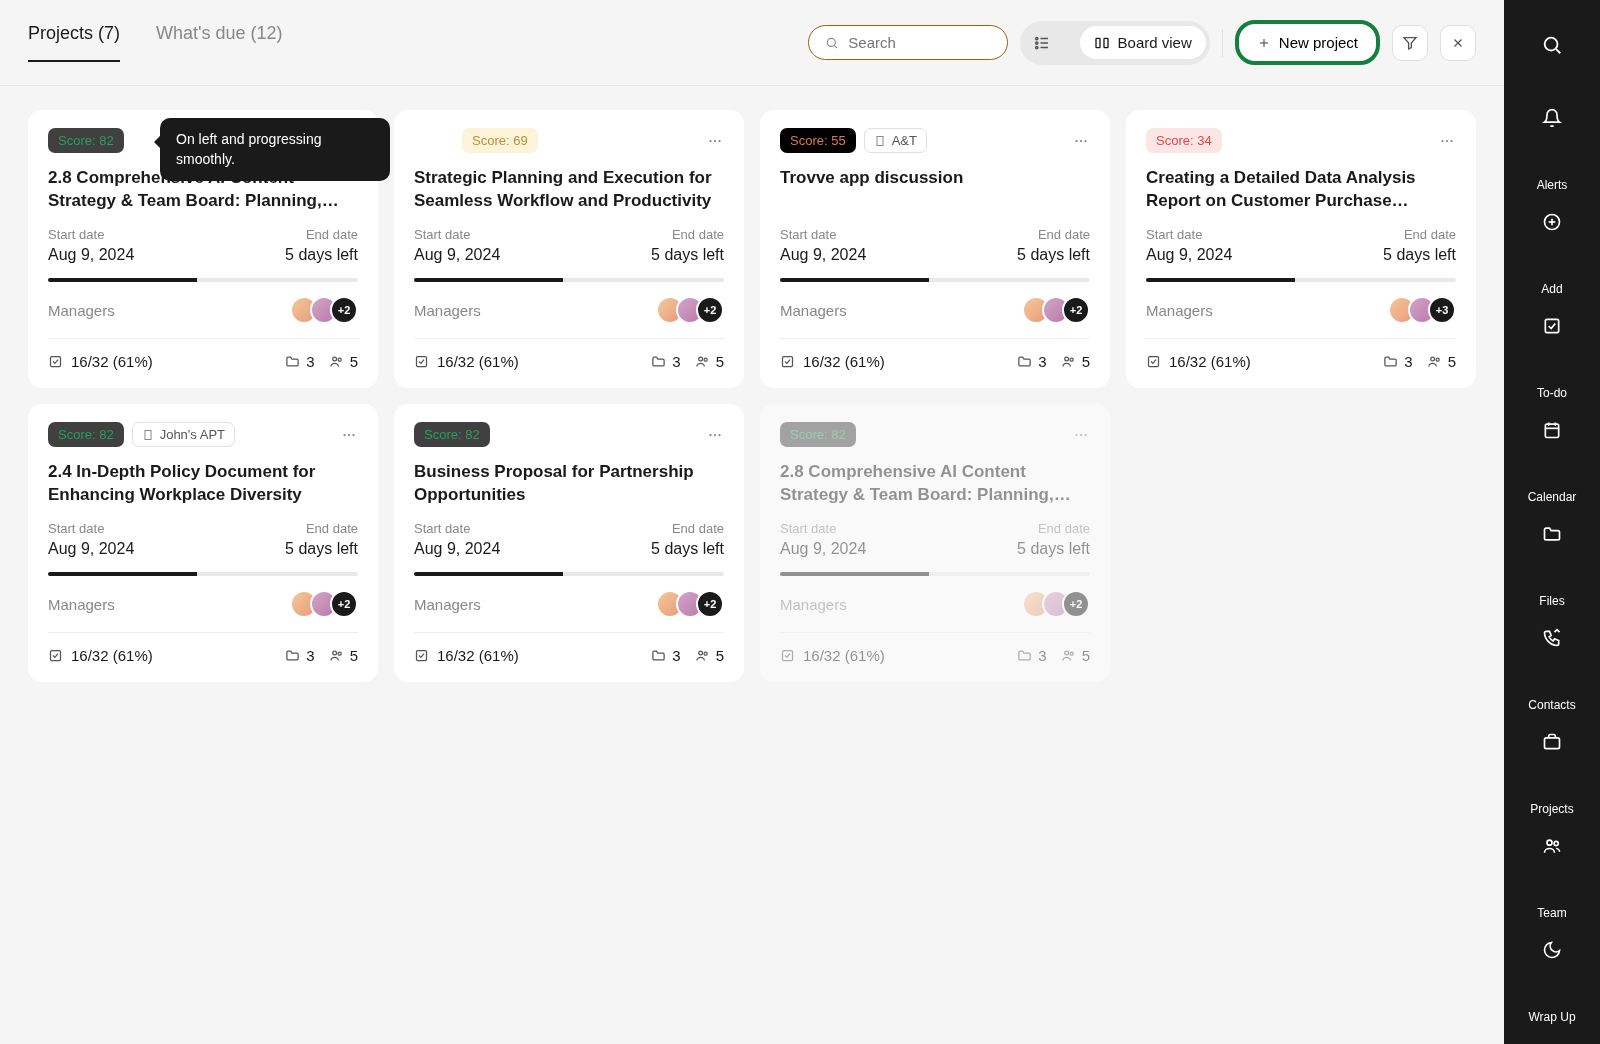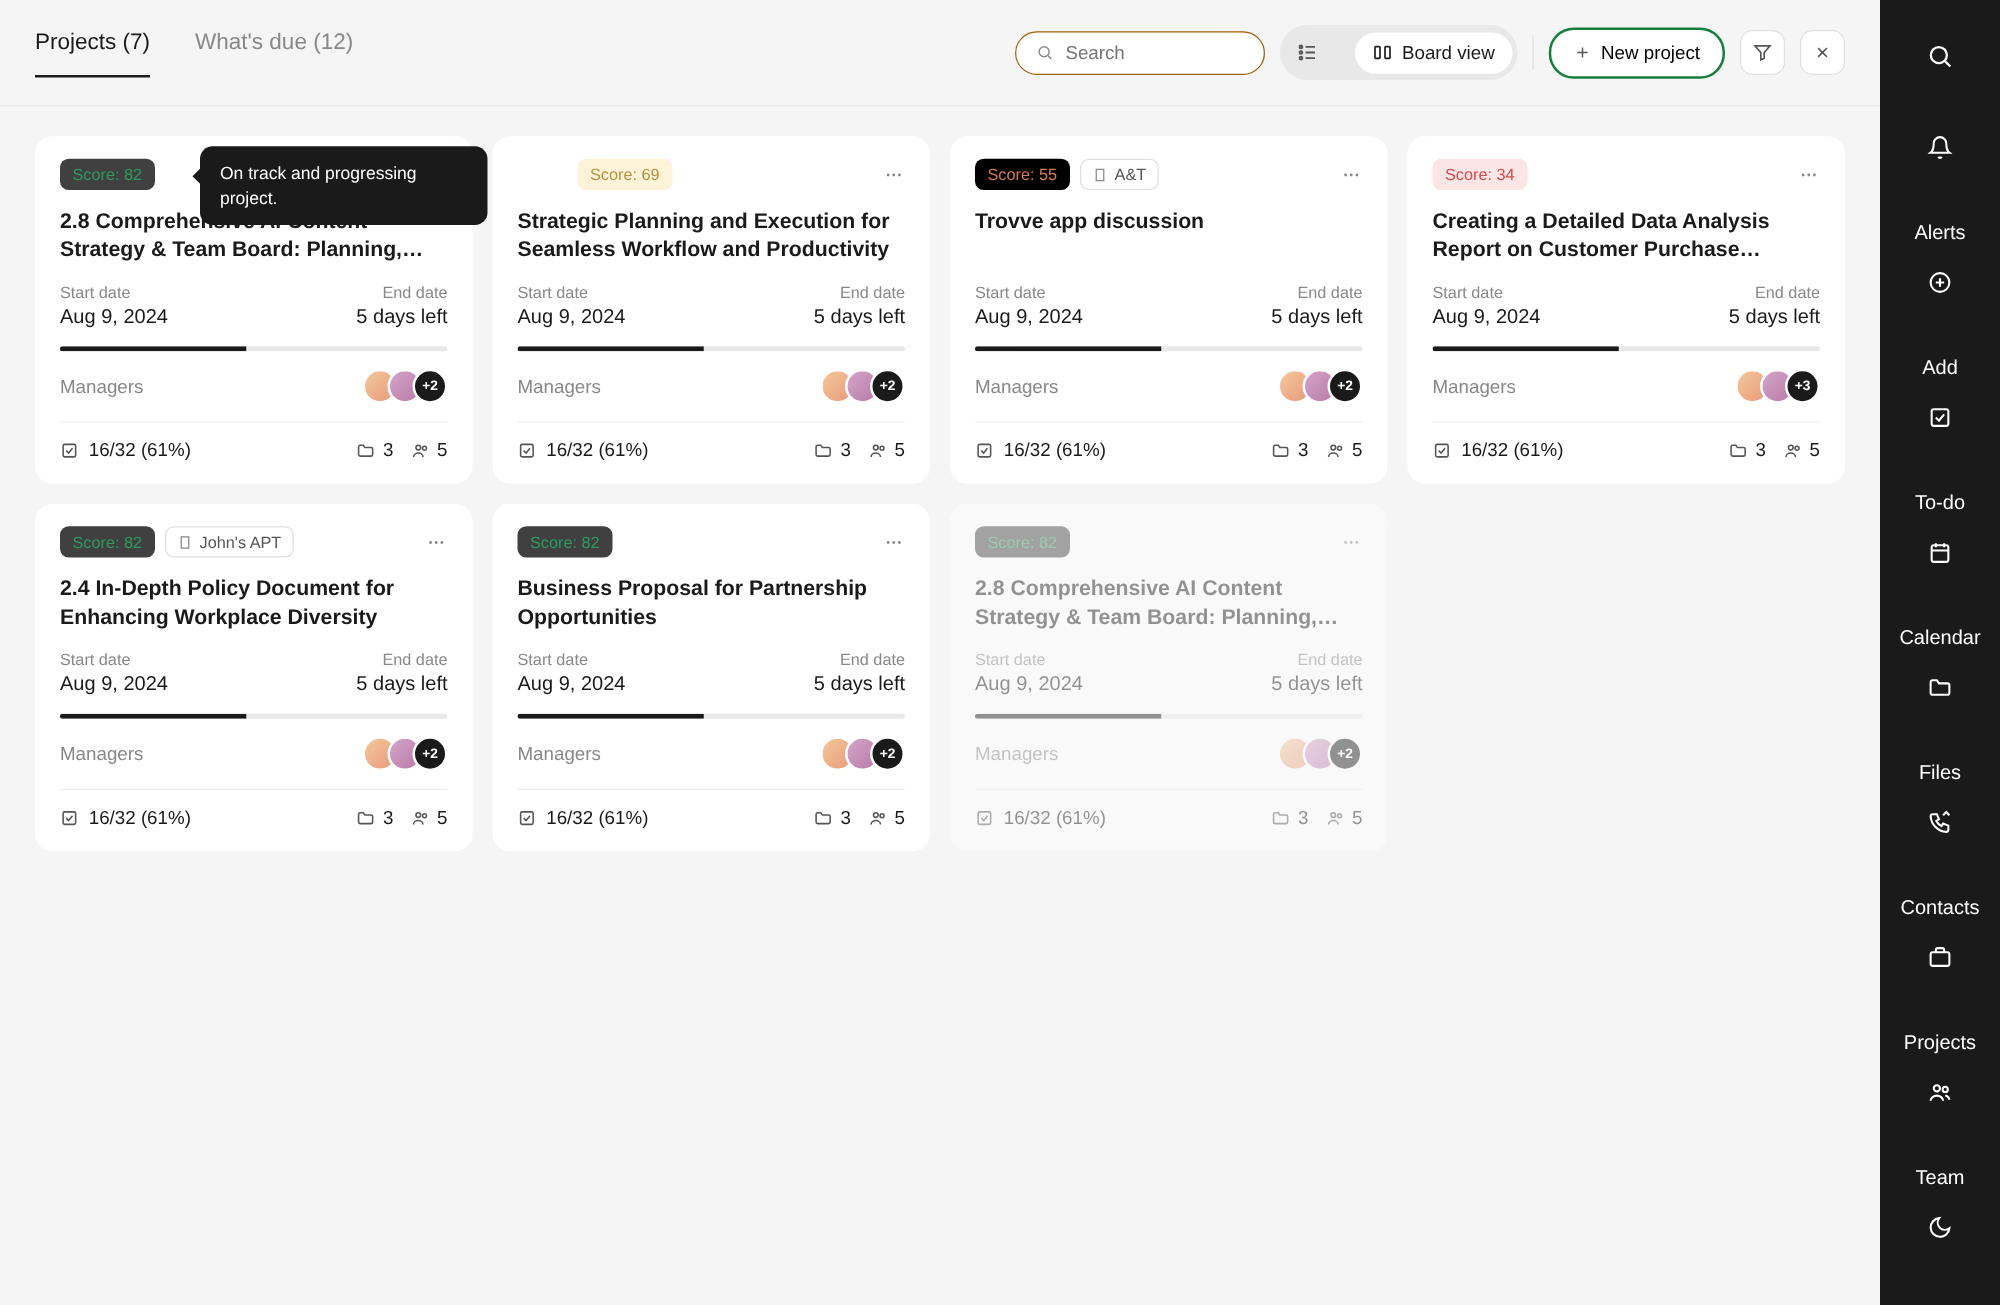--- a/index.html
+++ b/index.html
@@ -15,21 +15,21 @@
     
     .topbar-right { margin-left: auto; display: flex; align-items: center; gap: 12px; }
     .search-box { display: flex; align-items: center; background: #fff; border: 1px solid #a16207; border-radius: 20px; padding: 8px 16px; width: 200px; gap: 10px; }
     .search-box input { border: none; outline: none; font-size: 15px; width: 100%; background: transparent; }
     
     .view-toggle { display: flex; align-items: center; background: #e8e8e8; border-radius: 24px; padding: 4px; gap: 20px; }
     .view-btn { display: flex; align-items: center; gap: 8px; padding: 8px 14px; border-radius: 20px; cursor: pointer; font-size: 15px; }
     .view-btn.active { background: #fff; }
     .view-icon-btn { width: 36px; height: 36px; display: flex; align-items: center; justify-content: center; border-radius: 50%; cursor: pointer; }
     
-    .new-project-btn { display: flex; align-items: center; gap: 8px; background: #fff; border: 2px solid #15803d; border-radius: 20px; padding: 10px 18px; font-size: 15px; cursor: pointer; }
+    .new-project-btn { display: flex; align-items: center; gap: 8px; background: #fff; border: 4px solid #15803d; border-radius: 20px; padding: 10px 18px; font-size: 15px; cursor: pointer; }
     .icon-btn { width: 36px; height: 36px; display: flex; align-items: center; justify-content: center; background: #fff; border: 1px solid #e0e0e0; border-radius: 10px; cursor: pointer; }
     .divider-v { width: 1px; height: 28px; background: #e0e0e0; }
     
     .board { padding: 24px 28px; display: grid; grid-template-columns: repeat(4, 1fr); gap: 16px; overflow-y: auto; }
     
     .card { background: #fff; border-radius: 14px; padding: 18px 20px; display: flex; flex-direction: column; gap: 14px; position: relative; }
     .card.faded { opacity: 0.45; }
     
     .card-head { display: flex; align-items: center; gap: 8px; }
     .score-badge { font-size: 13px; font-weight: 500; padding: 5px 10px; border-radius: 7px; }
@@ -61,21 +61,21 @@
     .stats-row { display: flex; align-items: center; justify-content: space-between; }
     .stat-left { display: flex; align-items: center; gap: 8px; font-size: 15px; }
     .stat-right { display: flex; align-items: center; gap: 14px; font-size: 15px; }
     .stat-icon-group { display: flex; align-items: center; gap: 6px; }
     
     .tooltip { position: absolute; top: 8px; left: 132px; background: #1a1a1a; color: #fff; padding: 12px 16px; border-radius: 10px; font-size: 14px; line-height: 1.4; width: 230px; z-index: 10; }
     .tooltip::before { content: ''; position: absolute; left: -6px; top: 18px; border: 6px solid transparent; border-right-color: #1a1a1a; border-left: none; }
     
     .sidebar-divider { width: 24px; height: 1px; background: #444; margin: 16px 0; }
     .nav-item { display: flex; flex-direction: column; align-items: center; gap: 6px; cursor: pointer; padding: 10px 0; width: 100%; }
-    .nav-label { font-size: 16px; margin-top: 44px; }
+    .nav-label { font-size: 12px; margin-top: 44px; }
     .nav-spacer { flex: 1; }
     .user-avatar { width: 40px; height: 40px; border-radius: 50%; background: linear-gradient(135deg, #8a6d3b, #3a3a2a); border: 2px solid #555; cursor: pointer; }
     
     svg { display: block; }
   </style>
 </head>
 <body>
 
 <div class="main-area">
   <div class="topbar">
@@ -127,21 +127,21 @@
         <svg width="14" height="14" viewBox="0 0 24 24" fill="none" stroke="#555" stroke-width="2">
             <line x1="6" y1="6" x2="18" y2="18"></line>
             <line x1="6" y1="18" x2="18" y2="6"></line>
           </svg>
       </div>
     </div>
   </div>
 
   <div class="board" id="board">
       <div class="card">
-    <div class="tooltip">On track and progressing project.</div>
+    <div class="tooltip">On left and progressing smoothly.</div>
     <div class="card-head">
       <span class="score-badge score-green">Score: 82</span>
 
       <span class="card-menu">
         <svg width="18" height="18" viewBox="0 0 24 24" fill="#888">
               <circle cx="6" cy="12" r="1.5"></circle>
               <circle cx="12" cy="12" r="1.5"></circle>
               <circle cx="18" cy="12" r="1.5"></circle>
             </svg>
       </span>

